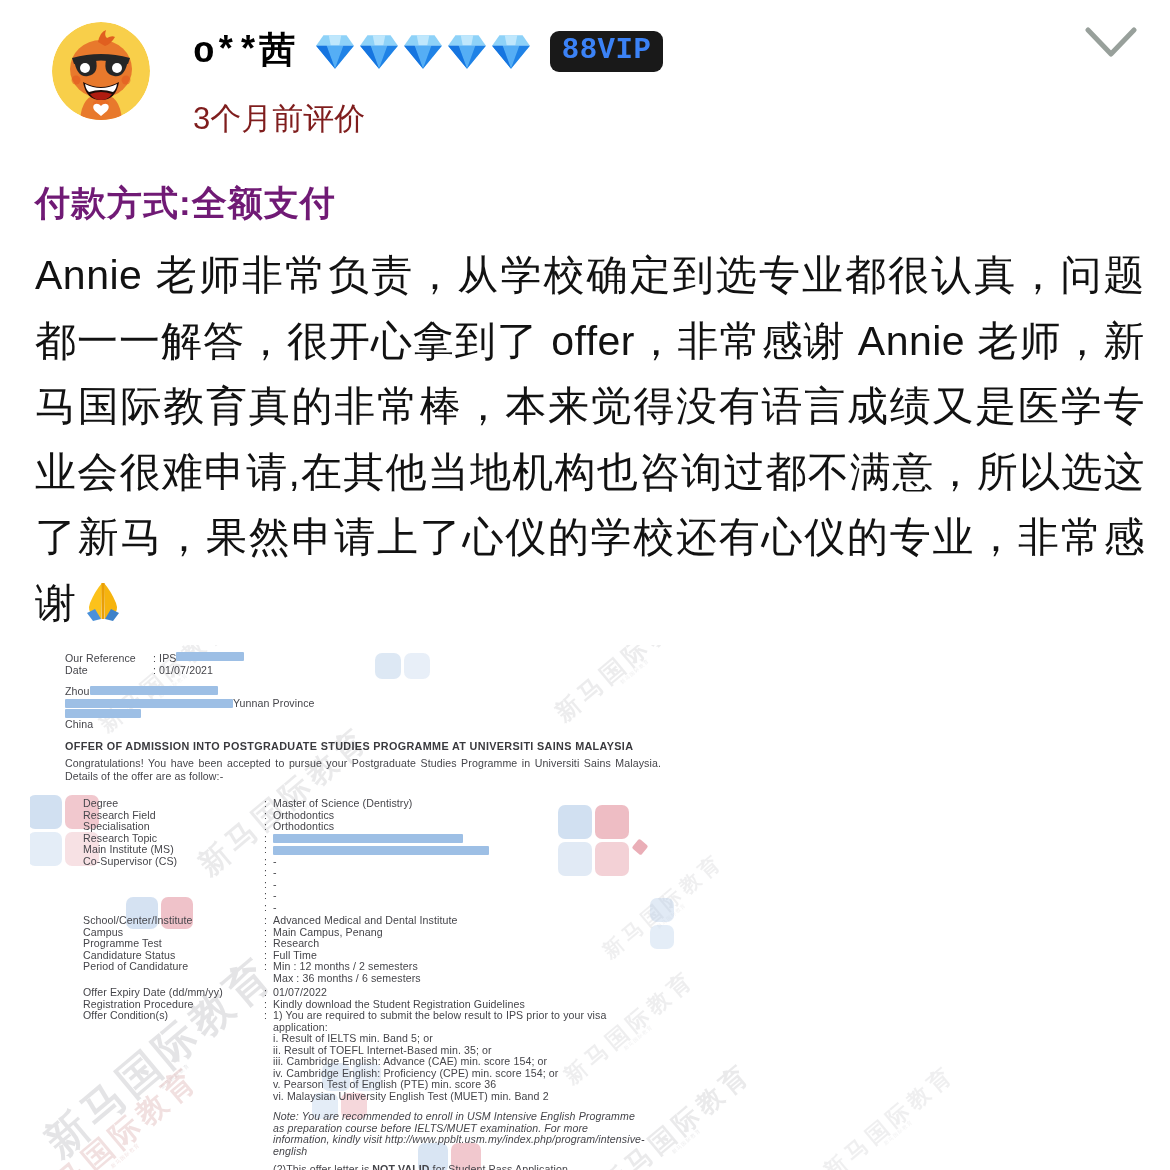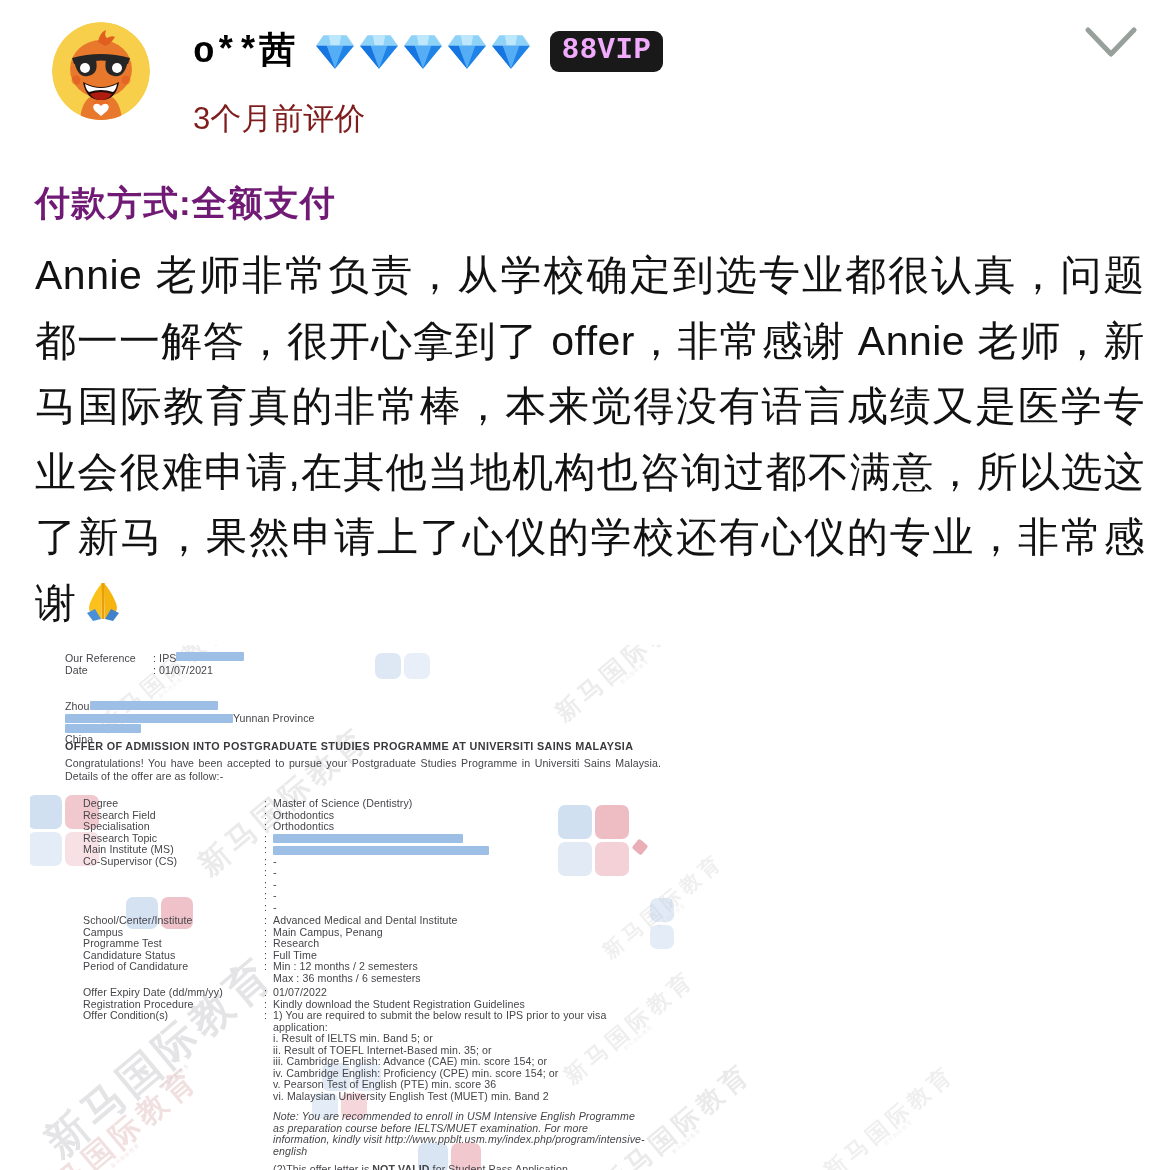--- a/index.html
+++ b/index.html
@@ -6,37 +6,37 @@
   body{
     width:1170px;height:1170px;position:relative;overflow:hidden;
     font-family:"Liberation Sans","DejaVu Sans",sans-serif;
     -webkit-font-smoothing:antialiased;
   }
   
   .avatar{position:absolute;left:52px;top:22px;width:98px;height:98px;border-radius:50%;overflow:hidden;}
   .header-line{position:absolute;left:193px;top:26px;display:flex;align-items:center;gap:18px;font-family:Liberation Mono, monospace;}
   .username{font-size:36px;font-weight:700;color:#000;letter-spacing:.5px;}
   .diamonds{display:flex;align-items:center;gap:2px;margin-top:2px;}
-  .vip-badge{background:#191919;color:#f0abfc;font-size:29px;font-weight:700;
+  .vip-badge{background:#191919;color:#3b82f6;font-size:29px;font-weight:700;
     padding:3px 12px 5px;border-radius:9px;letter-spacing:.5px;margin-top:2px;}
   .review-time{position:absolute;left:193px;top:98px;font-size:31px;color:#7f1d1d;}
   .chevron{position:absolute;left:1085px;top:26px;width:52px;height:34px;cursor:pointer;}
   
   .payment{position:absolute;left:35px;top:180px;font-size:35px;font-weight:600;color:#701a75;letter-spacing:1px;}
   .review-text{position:absolute;left:35px;top:243px;width:1110px;
     font-size:41px;line-height:65.5px;color:#121212;letter-spacing:.5px;text-align:justify;}
   .emoji-pray{display:inline-block;width:44px;height:44px;vertical-align:-6px;margin-left:4px;}
   
   .doc{position:absolute;left:30px;top:645px;width:1112px;height:525px;background:#fff;overflow:hidden;cursor:pointer;}
   .letter{position:absolute;left:0;top:0;width:100%;height:100%;
     font-size:10.6px;color:#45454a;filter:blur(.28px);letter-spacing:.1px;}
   .l-top{position:absolute;left:35px;top:7px;}
   .ref-row{display:flex;line-height:12.3px;}
   .ref-row .rl{width:88px;}
-  .addr{margin-top:23px;}
+  .addr{margin-top:8px;}
   .addr .a-row{line-height:12.4px;display:flex;align-items:center;}
   .bar{display:inline-block;height:9px;background:#9dbfe5;border-radius:1px;vertical-align:middle;}
   .l-head{position:absolute;left:35px;top:95px;font-weight:700;font-size:10.8px;letter-spacing:.35px;color:#3a3a3e;}
   .l-intro{position:absolute;left:35px;top:112px;width:596px;line-height:12.6px;}
   .l-intro .j{text-align:justify;text-align-last:justify;}
   .l-rows{position:absolute;left:53px;top:153px;}
   .f-row{display:flex;line-height:11.5px;align-items:center;}
   .f-row .lab{width:181px;flex:none;}
   .f-row .col{width:9px;flex:none;}
   .f-row .val{white-space:nowrap;}

